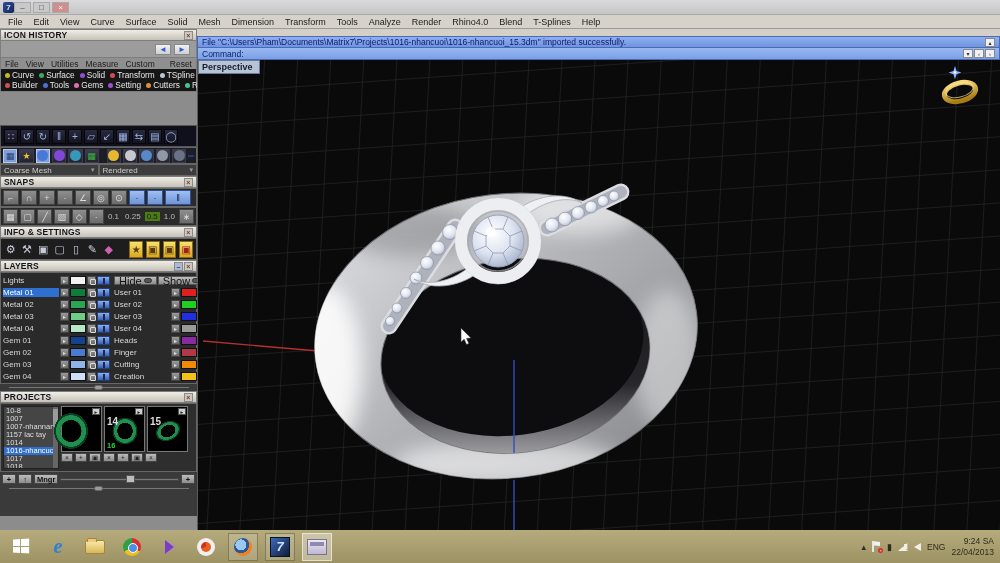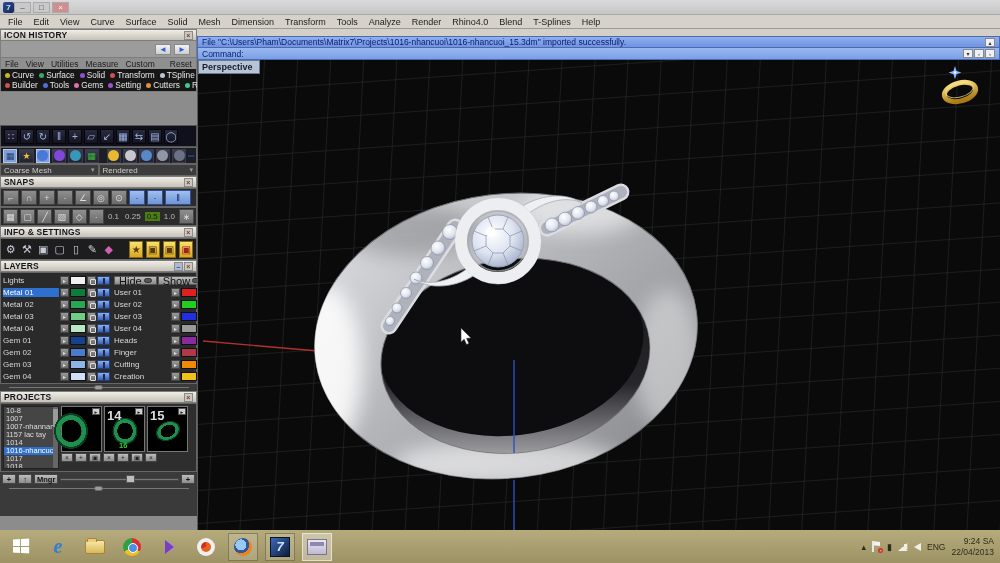--- a/index.html
+++ b/index.html
@@ -84,22 +84,22 @@
   
   .projbody { height:69px; background:#2e2e2e; border:1px solid #666; display:flex; padding:2px; gap:2px; }
   .projlist { width:56px; background:#454545; border:1px solid #222; font-size:7.5px; color:#ddd; overflow:hidden; position:relative; }
   .projlist .item { padding:0 2px; height:8px; line-height:8px; white-space:nowrap; }
   .projlist .item.sel { background:#2f6fd0; color:#fff; }
   .plscroll { position:absolute; right:0; top:0; width:5px; height:100%; background:#666; }
   .plscroll .thumbv { position:absolute; top:2px; left:0; width:5px; height:18px; background:#9a9a9a; }
   .thumbs { flex:1; display:flex; flex-direction:column; }
   .thumbrow { display:flex; gap:2px; }
   .thumb { width:41px; height:46px; background:#000; border:1px solid #777; position:relative; }
-  .thumb .num { position:absolute; left:2px; top:1px; color:#ddd; font-size:13px; font-weight:bold; }
-  .thumb .badge { position:absolute; left:14px; bottom:1px; color:#2fd02f; font-size:7.5px; font-weight:bold; }
+  .thumb .num { position:absolute; left:2px; top:9px; color:#ddd; font-size:10px; font-weight:bold; }
+  .thumb .badge { position:absolute; left:2px; bottom:1px; color:#2fd02f; font-size:7.5px; font-weight:bold; }
   .thumb .pb { position:absolute; right:1px; top:1px; width:8px; height:7px; background:#cfcfcf; border:1px solid #555; color:#222; font-size:5.5px; line-height:6px; text-align:center; }
   .ringart { position:absolute; left:6px; top:9px; width:28px; height:30px; border-radius:50%;
      background:radial-gradient(closest-side, rgba(0,0,0,0) 0 54%, #1f8f4f 56% 78%, #0c3f22 80% 88%, rgba(0,0,0,0) 90%); }
   .ringart.part { left:-10px; top:4px; width:38px; height:40px; }
   .tbtns { display:flex; gap:2px; margin-top:1px; }
   .tb { width:12px; height:9px; background:linear-gradient(#bdbdbd,#8d8d8d); border:1px solid #444; font-size:6.5px; line-height:8px; text-align:center; color:#222; }
   .hslider { flex:1; height:9px; display:flex; align-items:center; margin-top:1px; position:relative; }
   .hslider .track { width:100%; height:3px; background:#777; border:1px solid #444; }
   .hslider .ht { position:absolute; left:55%; width:9px; height:8px; background:#bdbdbd; border:1px solid #555; }
   .projbtns { height:13px; background:#3a3a3a; display:flex; align-items:center; gap:2px; padding:0 2px; }

